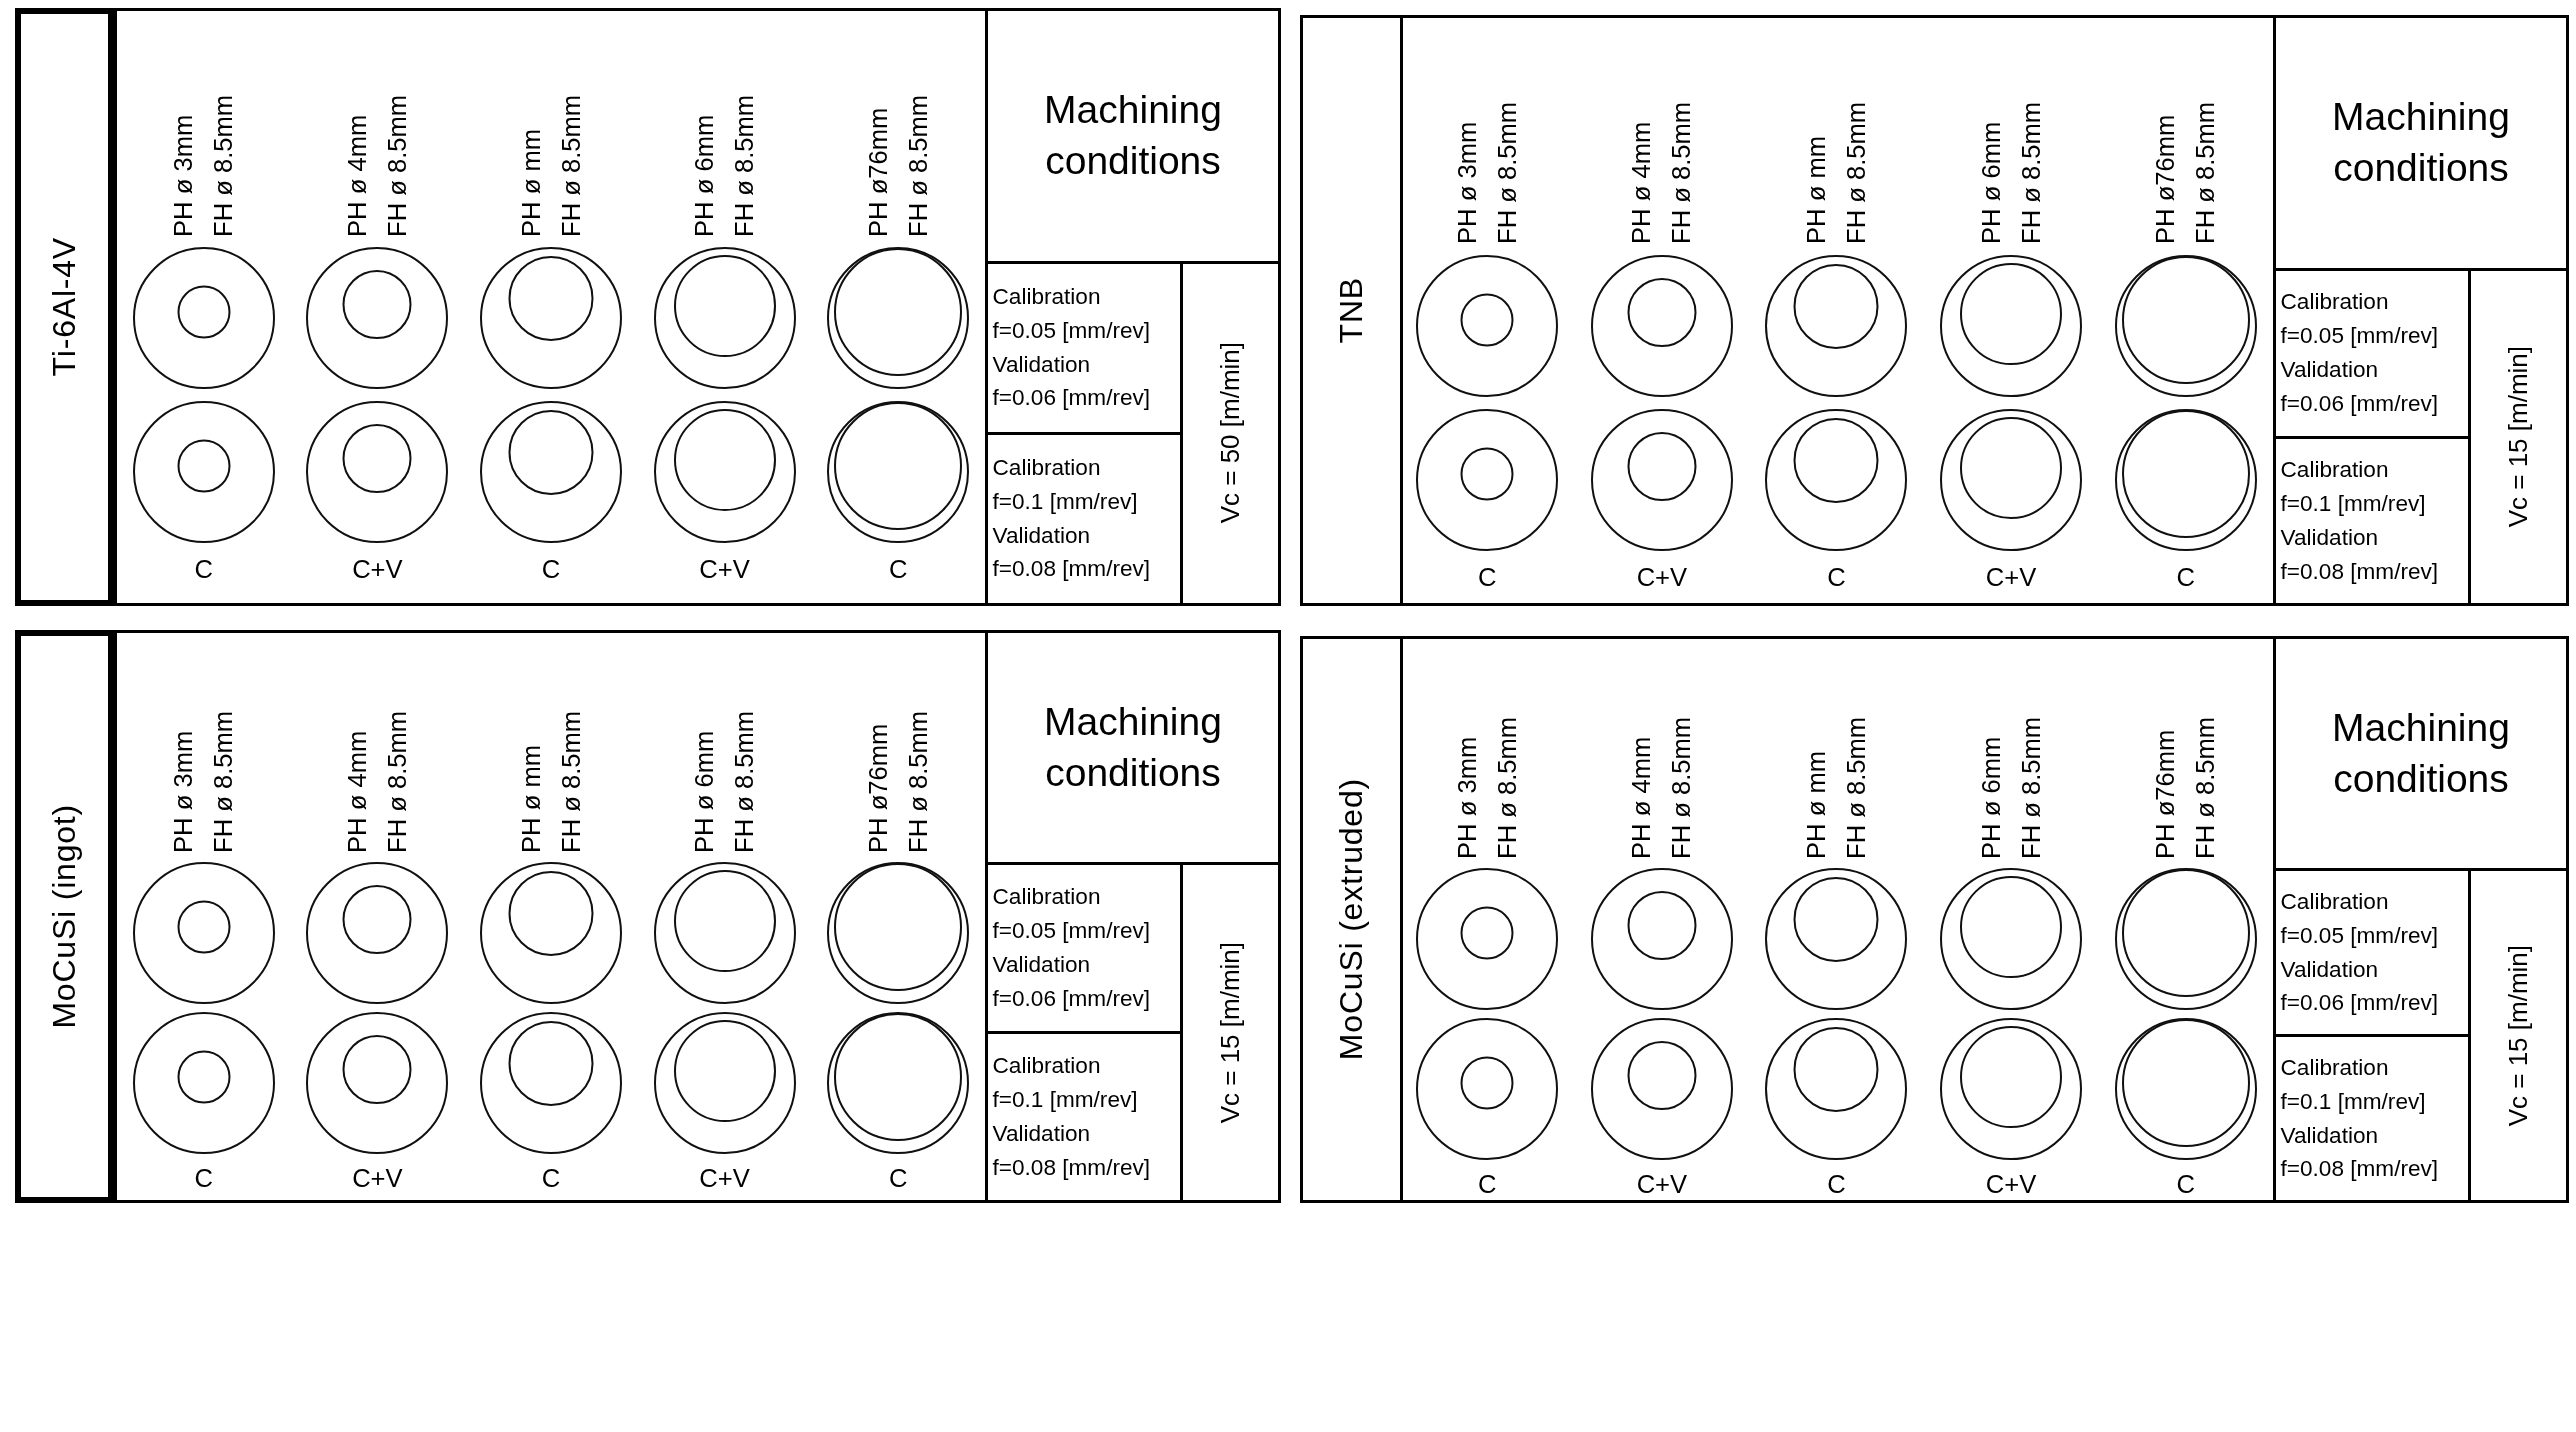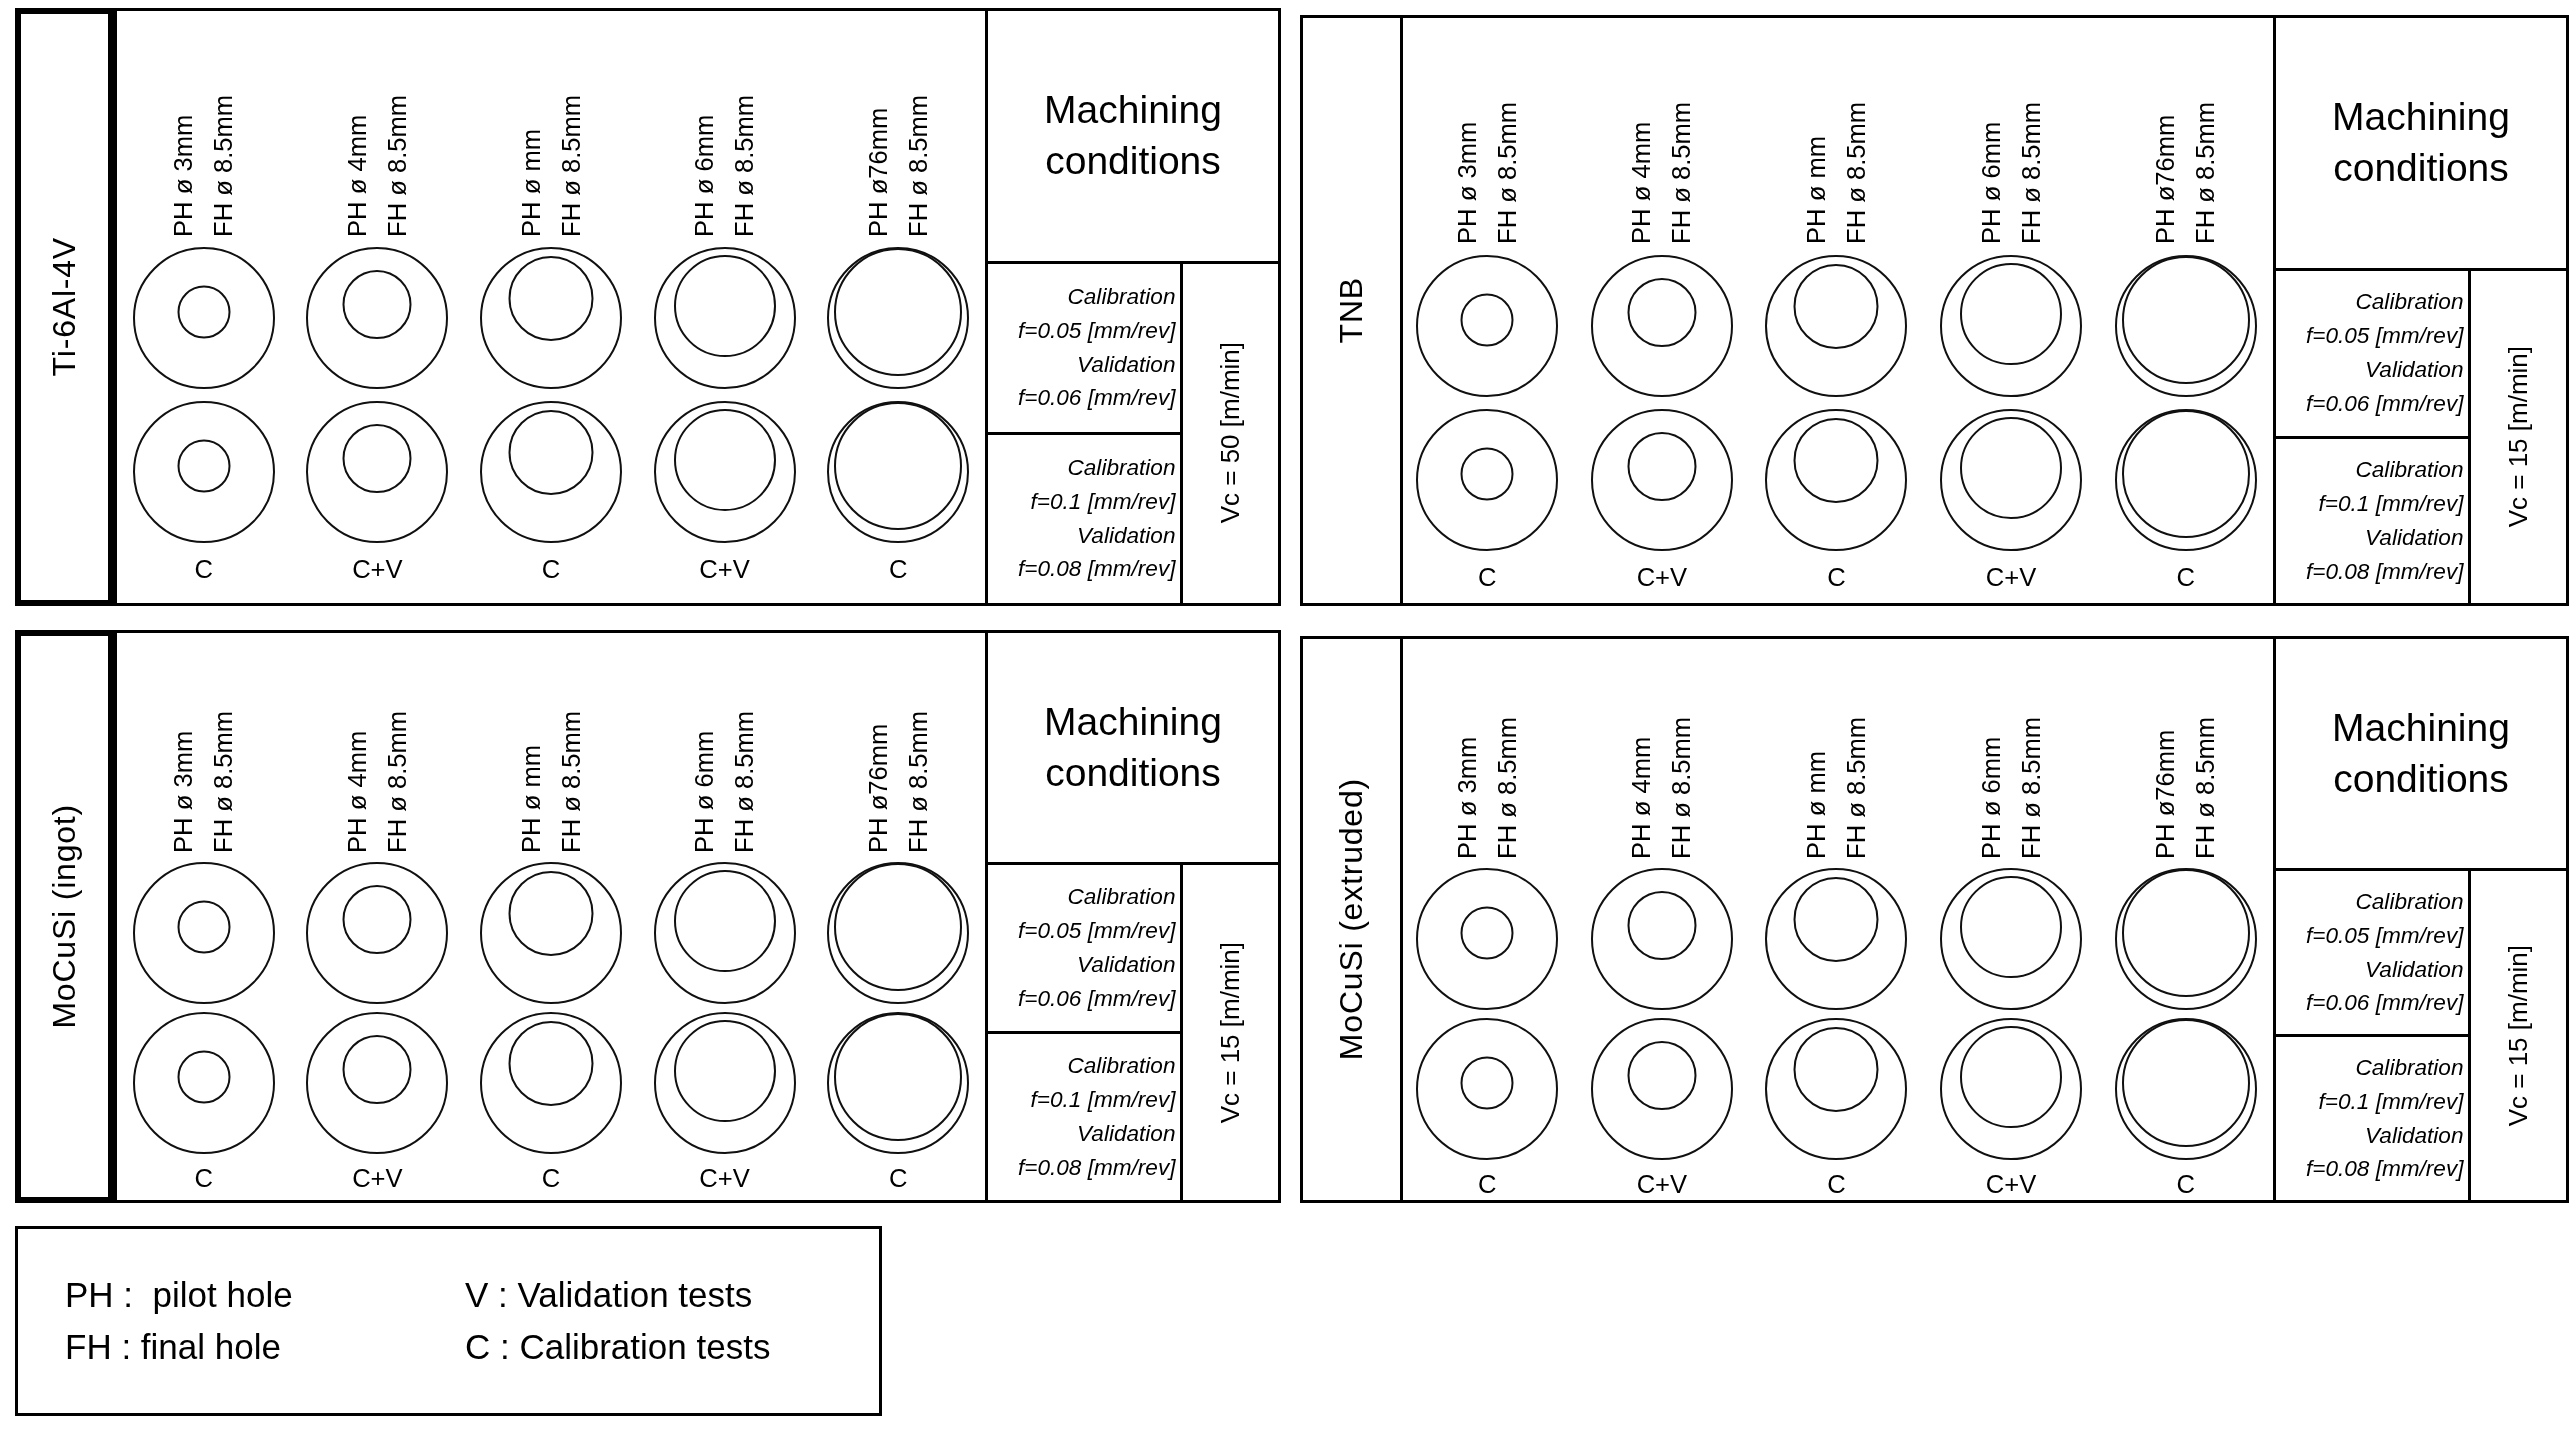--- a/index.html
+++ b/index.html
@@ -42,22 +42,22 @@
 
   
   .cond{position:absolute;right:0;top:0;bottom:0;width:293px;border-left:3px solid #000;
         display:flex;flex-direction:column;box-sizing:border-box;}
   .cond-header{border-bottom:3px solid #000;display:flex;align-items:center;justify-content:center;
                text-align:center;font-size:39px;line-height:1.3;padding:0 22.6px;box-sizing:border-box;}
   .pt .cond-header{height:253px;}
   .pb .cond-header{height:232px;}
   .cond-body{flex:1;display:flex;min-height:0;}
   .cond-rows{flex:1;display:flex;flex-direction:column;min-width:0;}
-  .cond-row{flex:1;display:flex;flex-direction:column;align-items:flex-end;justify-content:center;
-            text-align:center;font-size:22.6px;line-height:1.5;border-bottom:3px solid #000;padding:0 4.5px;font-style:italic;}
+  .cond-row{flex:1;display:flex;flex-direction:column;align-items:flex-start;justify-content:center;
+            text-align:center;font-size:22.6px;line-height:1.5;border-bottom:3px solid #000;padding:0 4.5px;}
   .cond-row:last-child{border-bottom:0;}
   .vc-col{width:95px;border-left:3px solid #000;display:flex;align-items:center;justify-content:center;}
 
   
   .legend{position:absolute;left:15px;top:1226px;width:867px;height:190px;border:3.8px solid #000;
           box-sizing:border-box;display:flex;flex-direction:column;justify-content:center;
           row-gap:12px;padding-left:47px;font-size:35px;}
   .legend-row{display:flex;align-items:baseline;}
   .legend-row span{white-space:pre;}
   .legend-left{width:400px;}
@@ -520,25 +520,15 @@
               <span>f=0.08 [mm/rev]</span>
             </div>
         </div>
         <div class="vc-col">
           <div class="vtext vc">Vc = 15 [m/min]</div>
         </div>
       </div>
     </div>
   </div>
 
-  <div class="legend">
-    <div class="legend-row">
-      <span class="legend-left">PH :  pilot hole</span>
-      <span>V : Validation tests</span>
-    </div>
-    <div class="legend-row">
-      <span class="legend-left">FH : final hole</span>
-      <span>C : Calibration tests</span>
-    </div>
-  </div>
 
 </div>
 
 
 </body></html>

